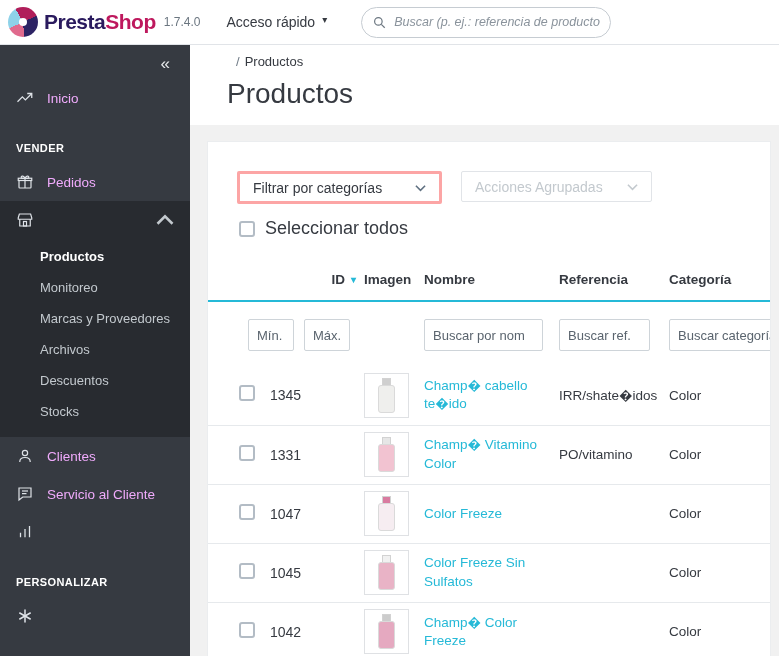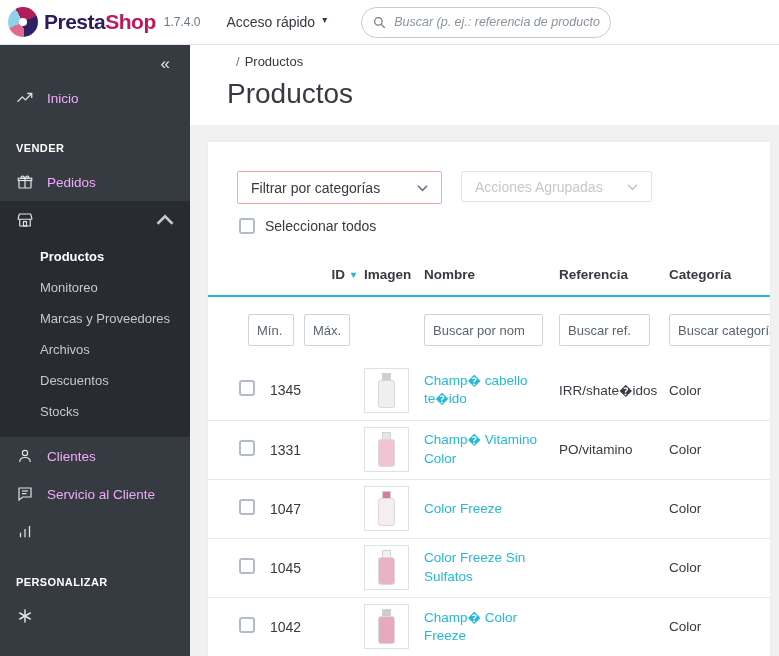--- a/index.html
+++ b/index.html
@@ -56,24 +56,24 @@
   .breadcrumb { font-size: 13px; margin-left: 9px; }
   .breadcrumb .sep { color: #6e7a85; margin-right: 5px; }
   .page-head h1 { font-size: 28px; font-weight: 400; color: #363a41; margin-top: 9px; }
   .content { flex: 1; padding: 16px 8px 0 17px; min-height: 0; }
   .card { background: #fff; height: 100%; overflow: hidden; padding-top: 29px; border: 1px solid #ebedef; border-bottom: none; }
 
   
   .toolbar { display: flex; gap: 19px; padding-left: 29px; }
   .btn { display: flex; align-items: center; justify-content: space-between; background: #fff; font-family: "Liberation Sans", sans-serif; font-size: 14px; cursor: pointer; padding: 0 13px; }
   .btn svg { width: 11px; height: 8px; }
-  .btn-filter { width: 205px; height: 33px; border: 1px solid #fca5a5; color: #363a41; border-radius: 2px; }
+  .btn-filter { width: 205px; height: 33px; border: 3px solid #fca5a5; color: #363a41; border-radius: 2px; }
   .btn-bulk { width: 191px; height: 31px; border: 1px solid #e1e4e8; color: #c3c9ce; border-radius: 2px; }
 
-  .select-all { display: flex; align-items: center; gap: 10px; margin: 14px 0 0 31px; font-size: 14px; color: #363a41; cursor: pointer; }
+  .select-all { display: flex; align-items: center; gap: 10px; margin: 14px 0 0 31px; font-size: 18px; color: #363a41; cursor: pointer; }
   .checkbox { width: 16px; height: 16px; border: 2px solid #b3bcc5; border-radius: 3px; background: #fff; display: inline-block; }
 
   
   table { width: 100%; border-collapse: collapse; table-layout: fixed; margin-top: 27px; }
   col.c1 { width: 62px; } col.c2 { width: 94px; } col.c3 { width: 60px; }
   col.c4 { width: 135px; } col.c5 { width: 110px; }
   thead th { font-size: 13.5px; font-weight: bold; color: #363a41; text-align: left; padding: 6px 8px 13px 0; border-bottom: 2px solid #25b9d7; vertical-align: bottom; }
   th.h-id { padding-left: 14px; text-align: right; }
   .sort { color: #25b9d7; font-size: 10px; margin-left: 6px; position: relative; top: -1px; cursor: pointer; }
 

